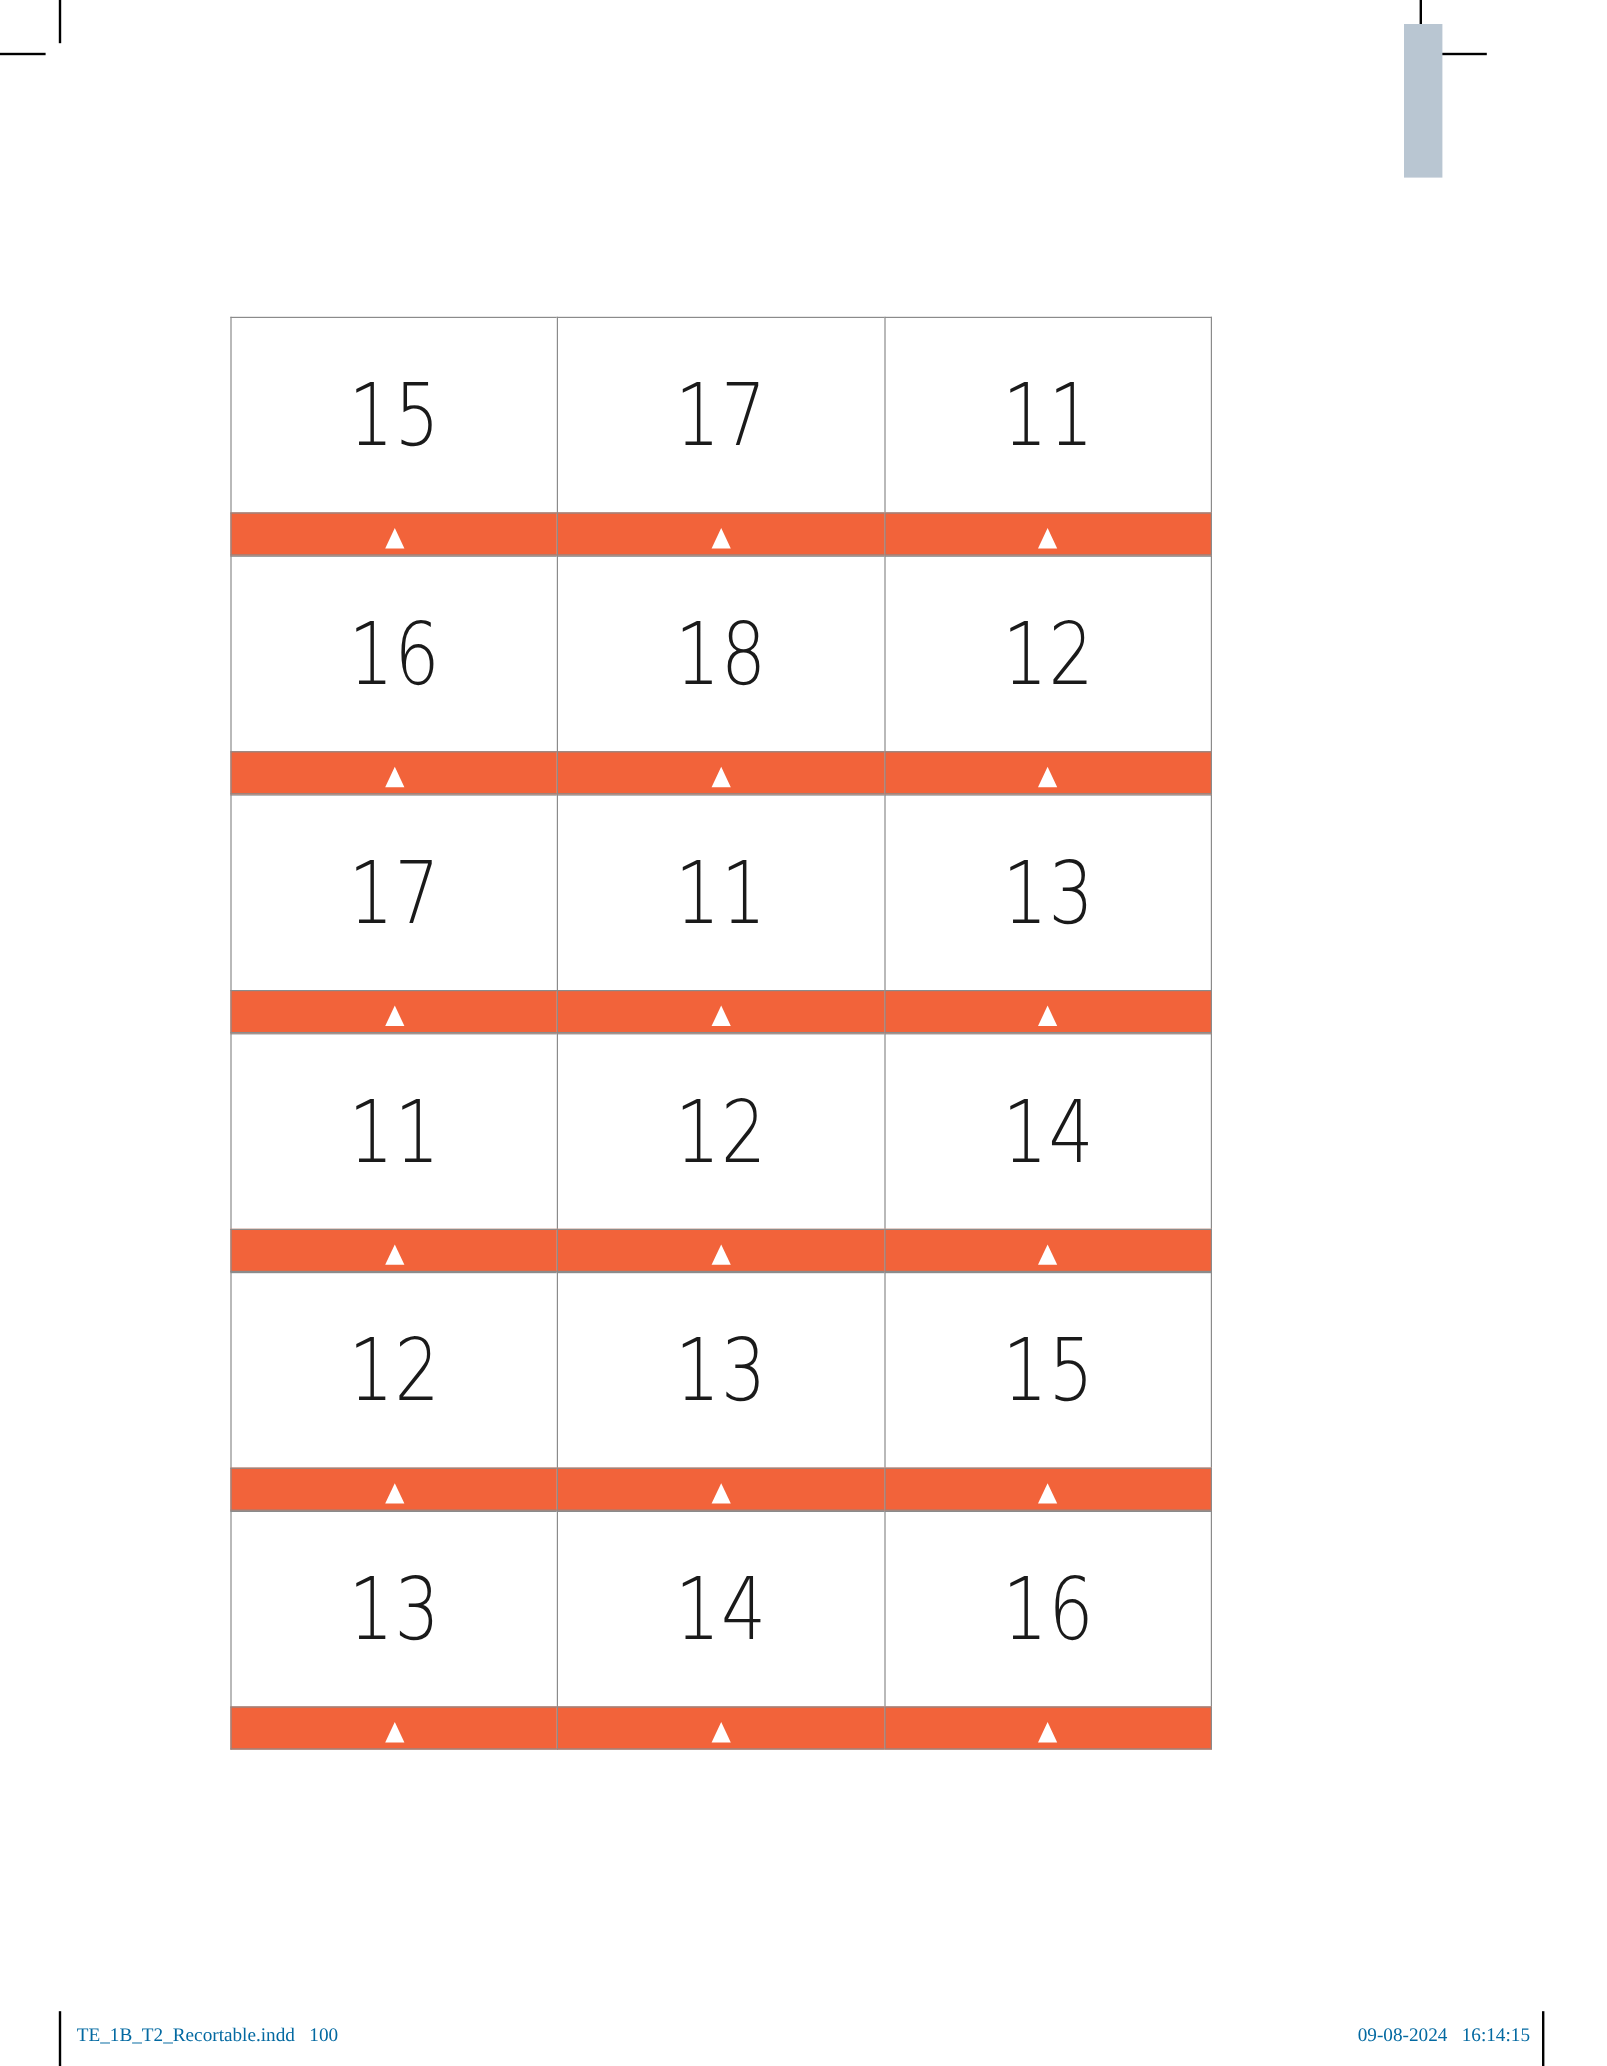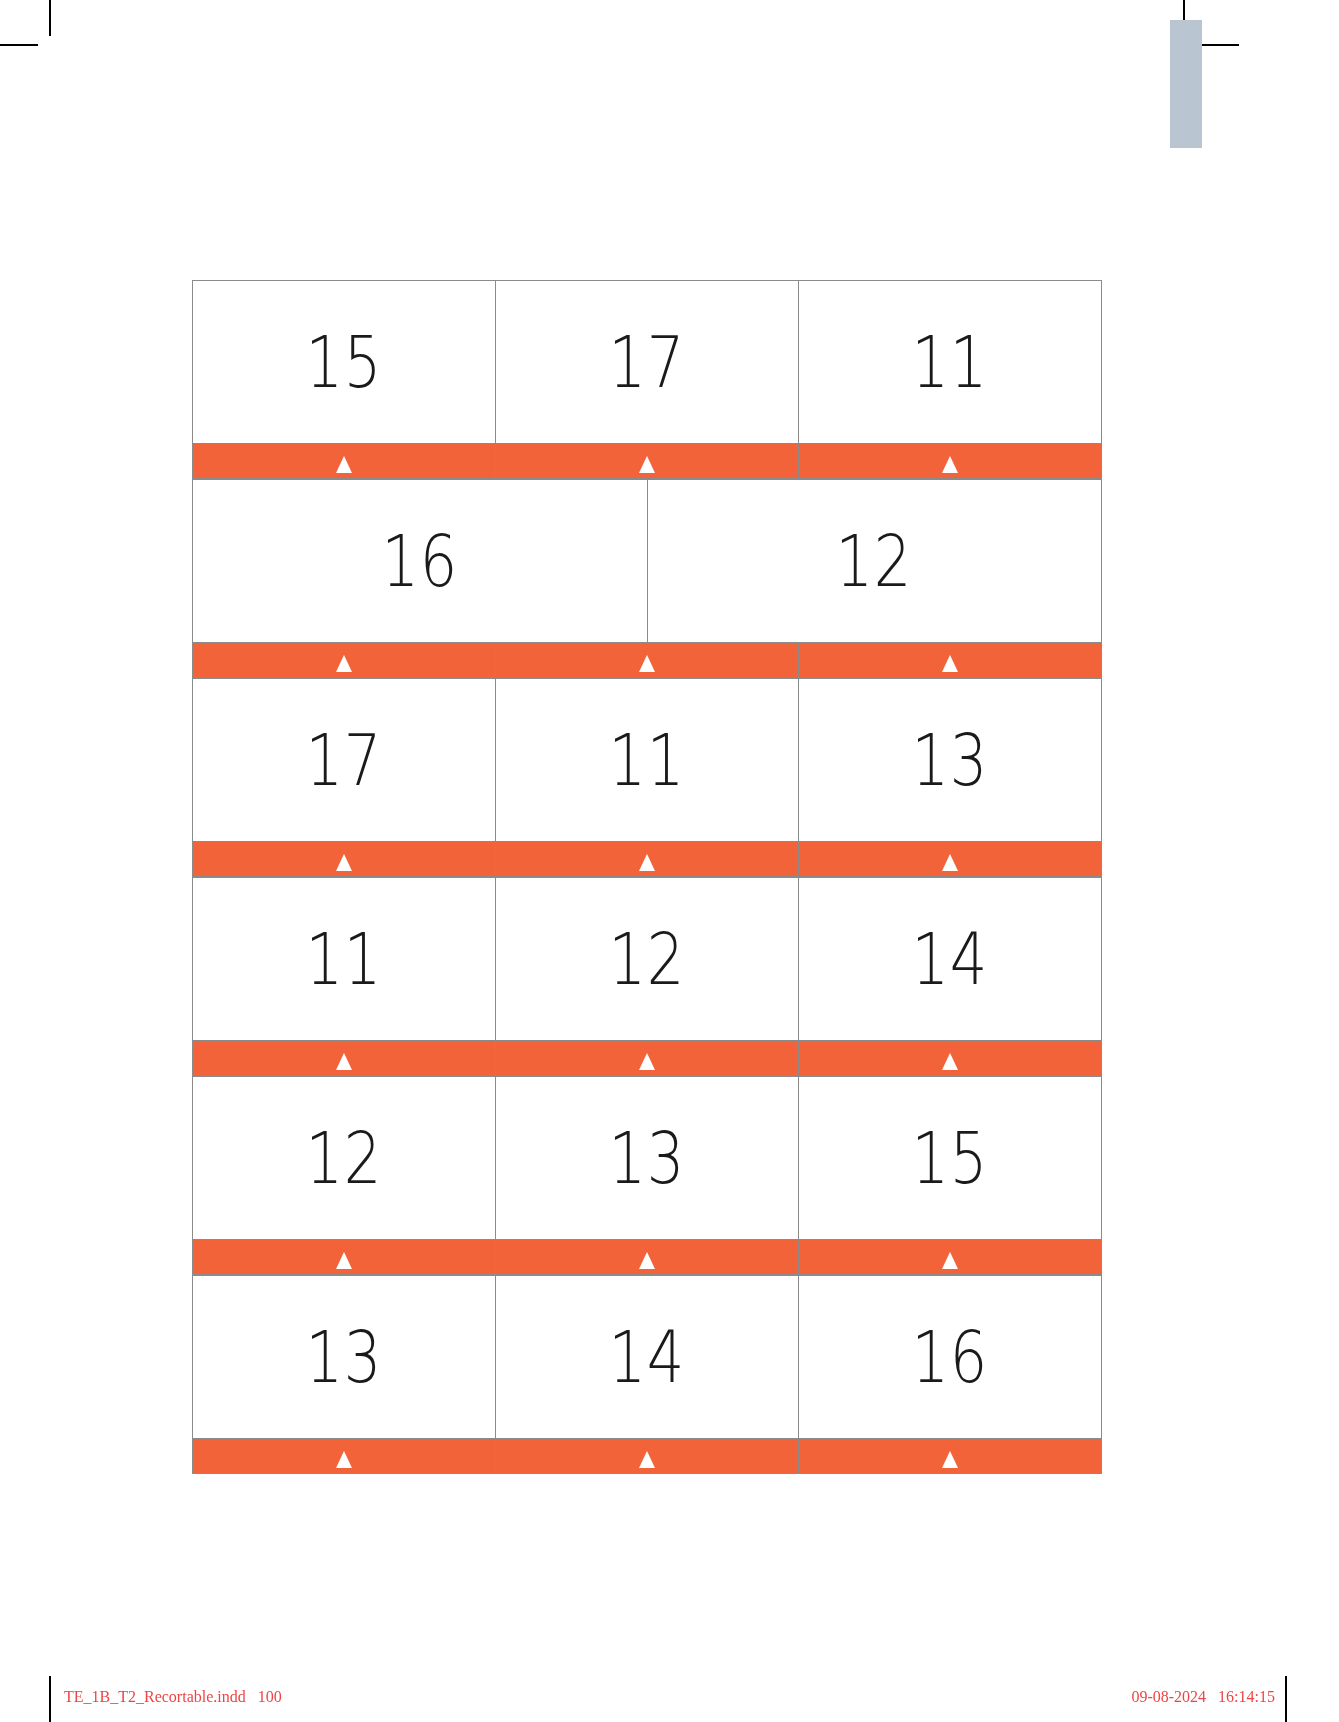--- a/index.html
+++ b/index.html
@@ -34,22 +34,22 @@
     top: 20px;
     width: 32px;
     height: 128px;
     background: #b9c6d2;
   }
 
   
   .sheet {
     position: absolute;
     left: 192px;
-    top: 280px;
-    width: 910px;
+    top: 264px;
+    width: 818px;
   }
   .card-row {
     display: flex;
     width: 100%;
   }
   .card {
     flex: 1 1 0;
     box-sizing: border-box;
     border-left: 1px solid #8b8b8b;
     border-top: 1px solid #8b8b8b;
@@ -106,21 +106,21 @@
 
   
   .footer {
     position: absolute;
     left: 0;
     top: 1688px;
     width: 1339px;
     height: 30px;
     font-family: "Liberation Serif", serif;
     font-size: 16px;
-    color: #ef4444;
+    color: #0369a1;
   }
   .footer-left {
     position: absolute;
     left: 64px;
     top: 0;
     white-space: pre;
   }
   .footer-right {
     position: absolute;
     right: 64px;
@@ -162,20 +162,23 @@
       </div>
       <div class="strip-cell">
         <div class="strip-marker"></div>
       </div>
     </div>
     <div class="card-row">
       <div class="card card-body">
         <span class="card-number">16</span>
       </div>
       <div class="card card-body">
+        <span class="card-number">18</span>
+      </div>
+      <div class="card card-body">
         <span class="card-number">12</span>
       </div>
     </div>
     <div class="strip-row">
       <div class="strip-cell">
         <div class="strip-marker"></div>
       </div>
       <div class="strip-cell">
         <div class="strip-marker"></div>
       </div>

